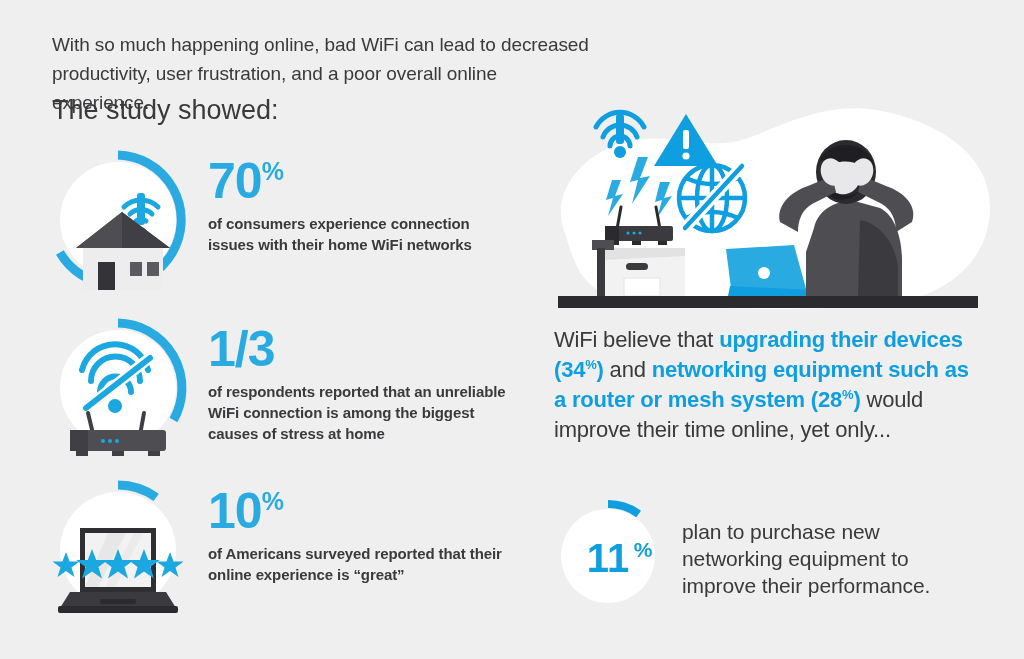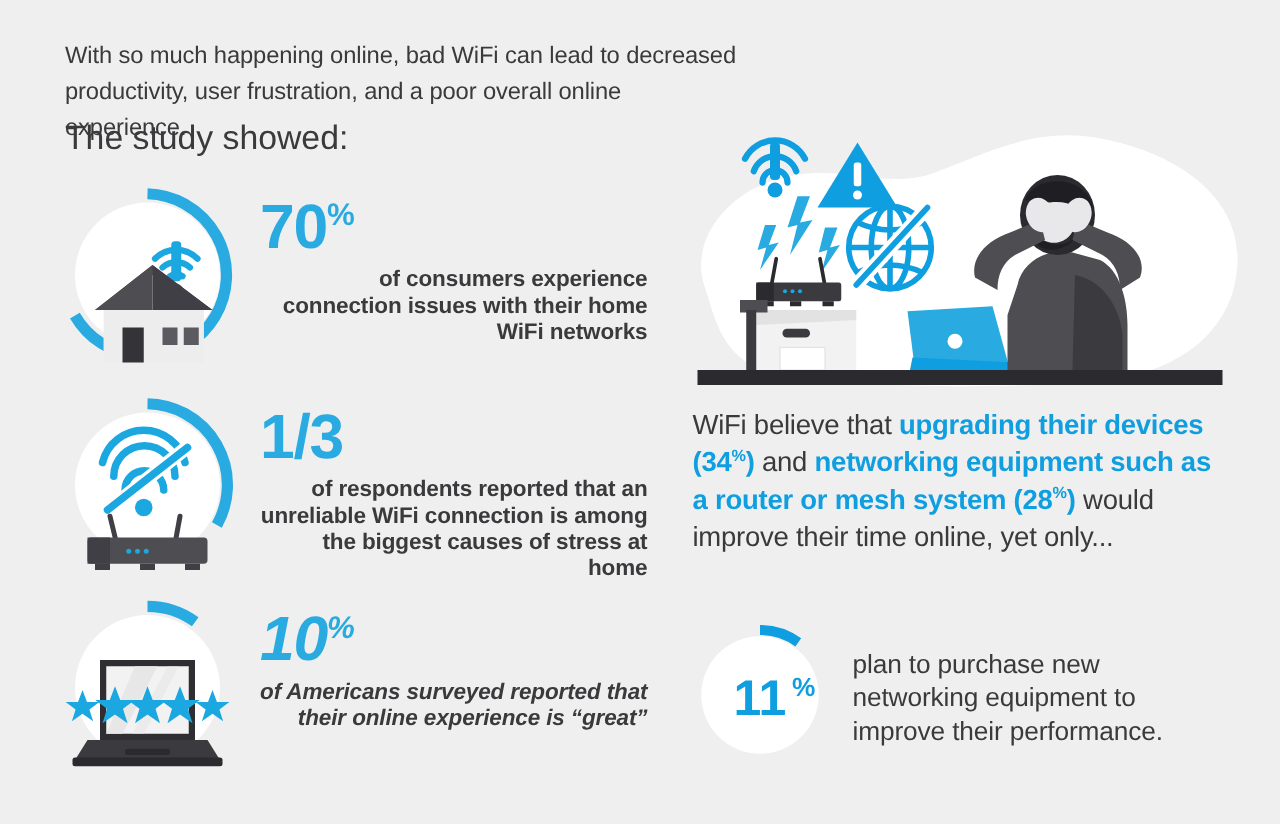--- a/index.html
+++ b/index.html
@@ -45,21 +45,21 @@
 
   
   .stat-row {
     position: absolute;
     left: 48px;
     width: 470px;
     height: 150px;
   }
   #stat-row-0 { top: 150px; }
   #stat-row-1 { top: 318px; }
-  #stat-row-2 { top: 480px; font-style: italic; }
+  #stat-row-2 { top: 480px; }
 
   .stat-medallion {
     position: absolute;
     left: 0;
     top: 0;
     width: 140px;
     height: 140px;
   }
   .stat-body {
     position: absolute;
@@ -76,26 +76,25 @@
     white-space: nowrap;
   }
   .stat-figure .pct {
     font-size: 25px;
     vertical-align: super;
     line-height: 0;
     font-weight: bold;
   }
   .stat-caption {
     margin-top: 7px;
-    font-size: 18px;
+    font-size: 15px;
     line-height: 21px;
     font-weight: bold;
     color: #3a3a3c;
     letter-spacing: -0.1px;
-    text-align: right;
   }
 
   
   #hero-illustration {
     position: absolute;
     left: 540px;
     top: 100px;
     width: 460px;
     height: 215px;
   }

